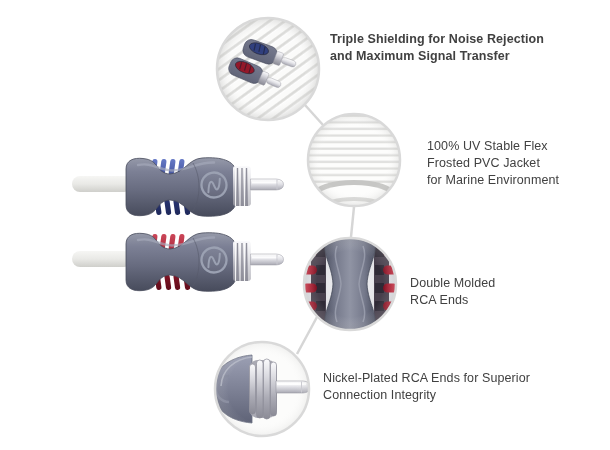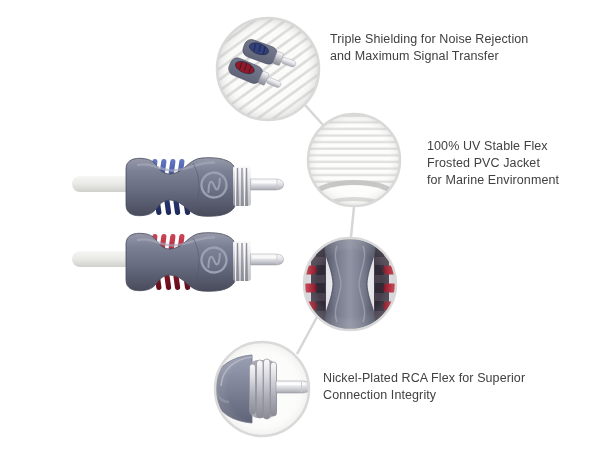--- a/index.html
+++ b/index.html
@@ -6,21 +6,21 @@
   .stage {
     position:relative; width:610px; height:450px; background:#ffffff;
     overflow:hidden; font-family:"Liberation Sans", sans-serif;
   }
   .stage svg { position:absolute; left:0; top:0; }
   .note {
     position:absolute;
     font-size:12.5px; line-height:17px; color:#414141;
     white-space:pre-line; letter-spacing:0.1px;
   }
-  #note-0 { left:330px; top:31px; }
+  #note-0 { left:330px; top:31px;font-weight:bold; }
   #note-1 { left:413px; top:138px;margin-left:14px; }
   #note-2 { left:410px; top:275px; }
   #note-3 { left:323px; top:370px; }
 </style>
 </head>
 <body>
 
 <div class="stage">
 <svg width="610" height="450" viewBox="0 0 610 450">
   <defs>
@@ -276,15 +276,17 @@
     </g>
     <circle cx="262" cy="389" r="47" fill="none" stroke="#d9d9d9" stroke-width="2.5"></circle>
   </g>
 </svg>
 
   <div class="note" id="note-0">Triple Shielding for Noise Rejection
 and Maximum Signal Transfer</div>
   <div class="note" id="note-1">100% UV Stable Flex
 Frosted PVC Jacket
 for Marine Environment</div>
-  <div class="note" id="note-3">Nickel-Plated RCA Flex for Superior
+  <div class="note" id="note-2">Double Molded
+RCA Ends</div>
+  <div class="note" id="note-3">Nickel-Plated RCA Ends for Superior
 Connection Integrity</div>
 </div>
 
 </body></html>

